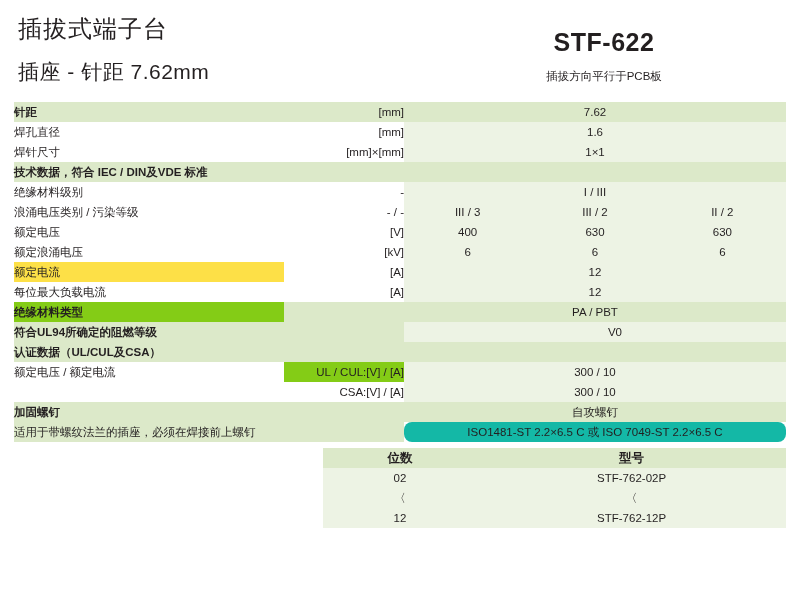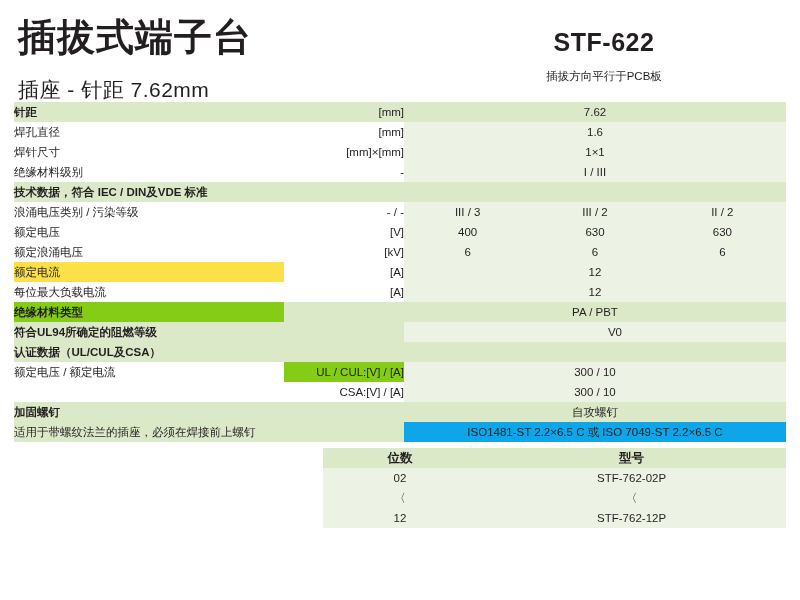--- a/index.html
+++ b/index.html
@@ -23,22 +23,22 @@
     align-items: flex-start;
     height: 92px;
   }
   .header-left { width: 408px; padding-left: 4px; }
   .header-right {
     flex: 1;
     text-align: center;
     padding-top: 18px;
   }
   .title-main {
-    font-size: 38px;
-    font-weight: bold;
+    font-size: 24px;
+    font-weight: normal;
     letter-spacing: 1px;
     line-height: 1.25;
     margin: 4px 0 0 0;
   }
   .title-sub {
     font-size: 21px;
     font-weight: normal;
     letter-spacing: 0.5px;
     margin-top: 14px;
     color: #231f20;
@@ -126,28 +126,28 @@
           <td class="lbl" style="background: rgb(255, 255, 255);">焊孔直径</td>
           <td class="unit" style="background: rgb(255, 255, 255);">[mm]</td>
           <td class="val" colspan="3" style="background: rgb(237, 243, 228);">1.6</td>
         </tr>
         <tr>
           <td class="lbl" style="background: rgb(255, 255, 255);">焊针尺寸</td>
           <td class="unit" style="background: rgb(255, 255, 255);">[mm]×[mm]</td>
           <td class="val" colspan="3" style="background: rgb(237, 243, 228);">1×1</td>
         </tr>
         <tr>
+          <td class="lbl" style="font-weight: bold; background: rgb(220, 233, 201);">技术数据，符合 IEC / DIN及VDE 标准</td>
+          <td class="unit" style="background: rgb(220, 233, 201);"></td>
+          <td class="val" colspan="3" style="background: rgb(220, 233, 201);"></td>
+        </tr>
+        <tr>
           <td class="lbl" style="background: rgb(255, 255, 255);">绝缘材料级别</td>
           <td class="unit" style="background: rgb(255, 255, 255);">-</td>
           <td class="val" colspan="3" style="background: rgb(237, 243, 228);">I / III</td>
-        </tr>
-        <tr>
-          <td class="lbl" style="font-weight: bold; background: rgb(220, 233, 201);">技术数据，符合 IEC / DIN及VDE 标准</td>
-          <td class="unit" style="background: rgb(220, 233, 201);"></td>
-          <td class="val" colspan="3" style="background: rgb(220, 233, 201);"></td>
         </tr>
         <tr>
           <td class="lbl" style="background: rgb(255, 255, 255);">浪涌电压类别 / 污染等级</td>
           <td class="unit" style="background: rgb(255, 255, 255);">- / -</td>
           <td class="val" style="background: rgb(237, 243, 228);">III / 3</td>
           <td class="val" style="background: rgb(237, 243, 228);">III / 2</td>
           <td class="val" style="background: rgb(237, 243, 228);">II / 2</td>
         </tr>
         <tr>
           <td class="lbl" style="background: rgb(255, 255, 255);">额定电压</td>
@@ -199,21 +199,21 @@
           <td class="val" colspan="3" style="background: rgb(237, 243, 228);">300 / 10</td>
         </tr>
         <tr>
           <td class="lbl" style="font-weight: bold; background: rgb(220, 233, 201);">加固螺钉</td>
           <td class="unit" style="background: rgb(220, 233, 201);"></td>
           <td class="val" colspan="3" style="background: rgb(220, 233, 201);">自攻螺钉</td>
         </tr>
         <tr>
           <td class="lbl" style="font-weight: normal; background: rgb(220, 233, 201);">适用于带螺纹法兰的插座，必须在焊接前上螺钉</td>
           <td class="unit" style="background: rgb(220, 233, 201);"></td>
-          <td class="val" colspan="3" style="background: #0ea5e9;">ISO1481-ST 2.2×6.5 C 或 ISO 7049-ST 2.2×6.5 C</td>
+          <td class="val" colspan="3" style="background: #14b8a6; border-radius: 8px;">ISO1481-ST 2.2×6.5 C 或 ISO 7049-ST 2.2×6.5 C</td>
         </tr>
       </tbody>
   </table>
 
   <table class="spec" style="margin-top:6px;">
     <tbody id="model-body">
         <tr class="model-head">
           <td class="blank" colspan="2"></td>
           <td colspan="1">位数</td>
           <td colspan="2">型号</td>

